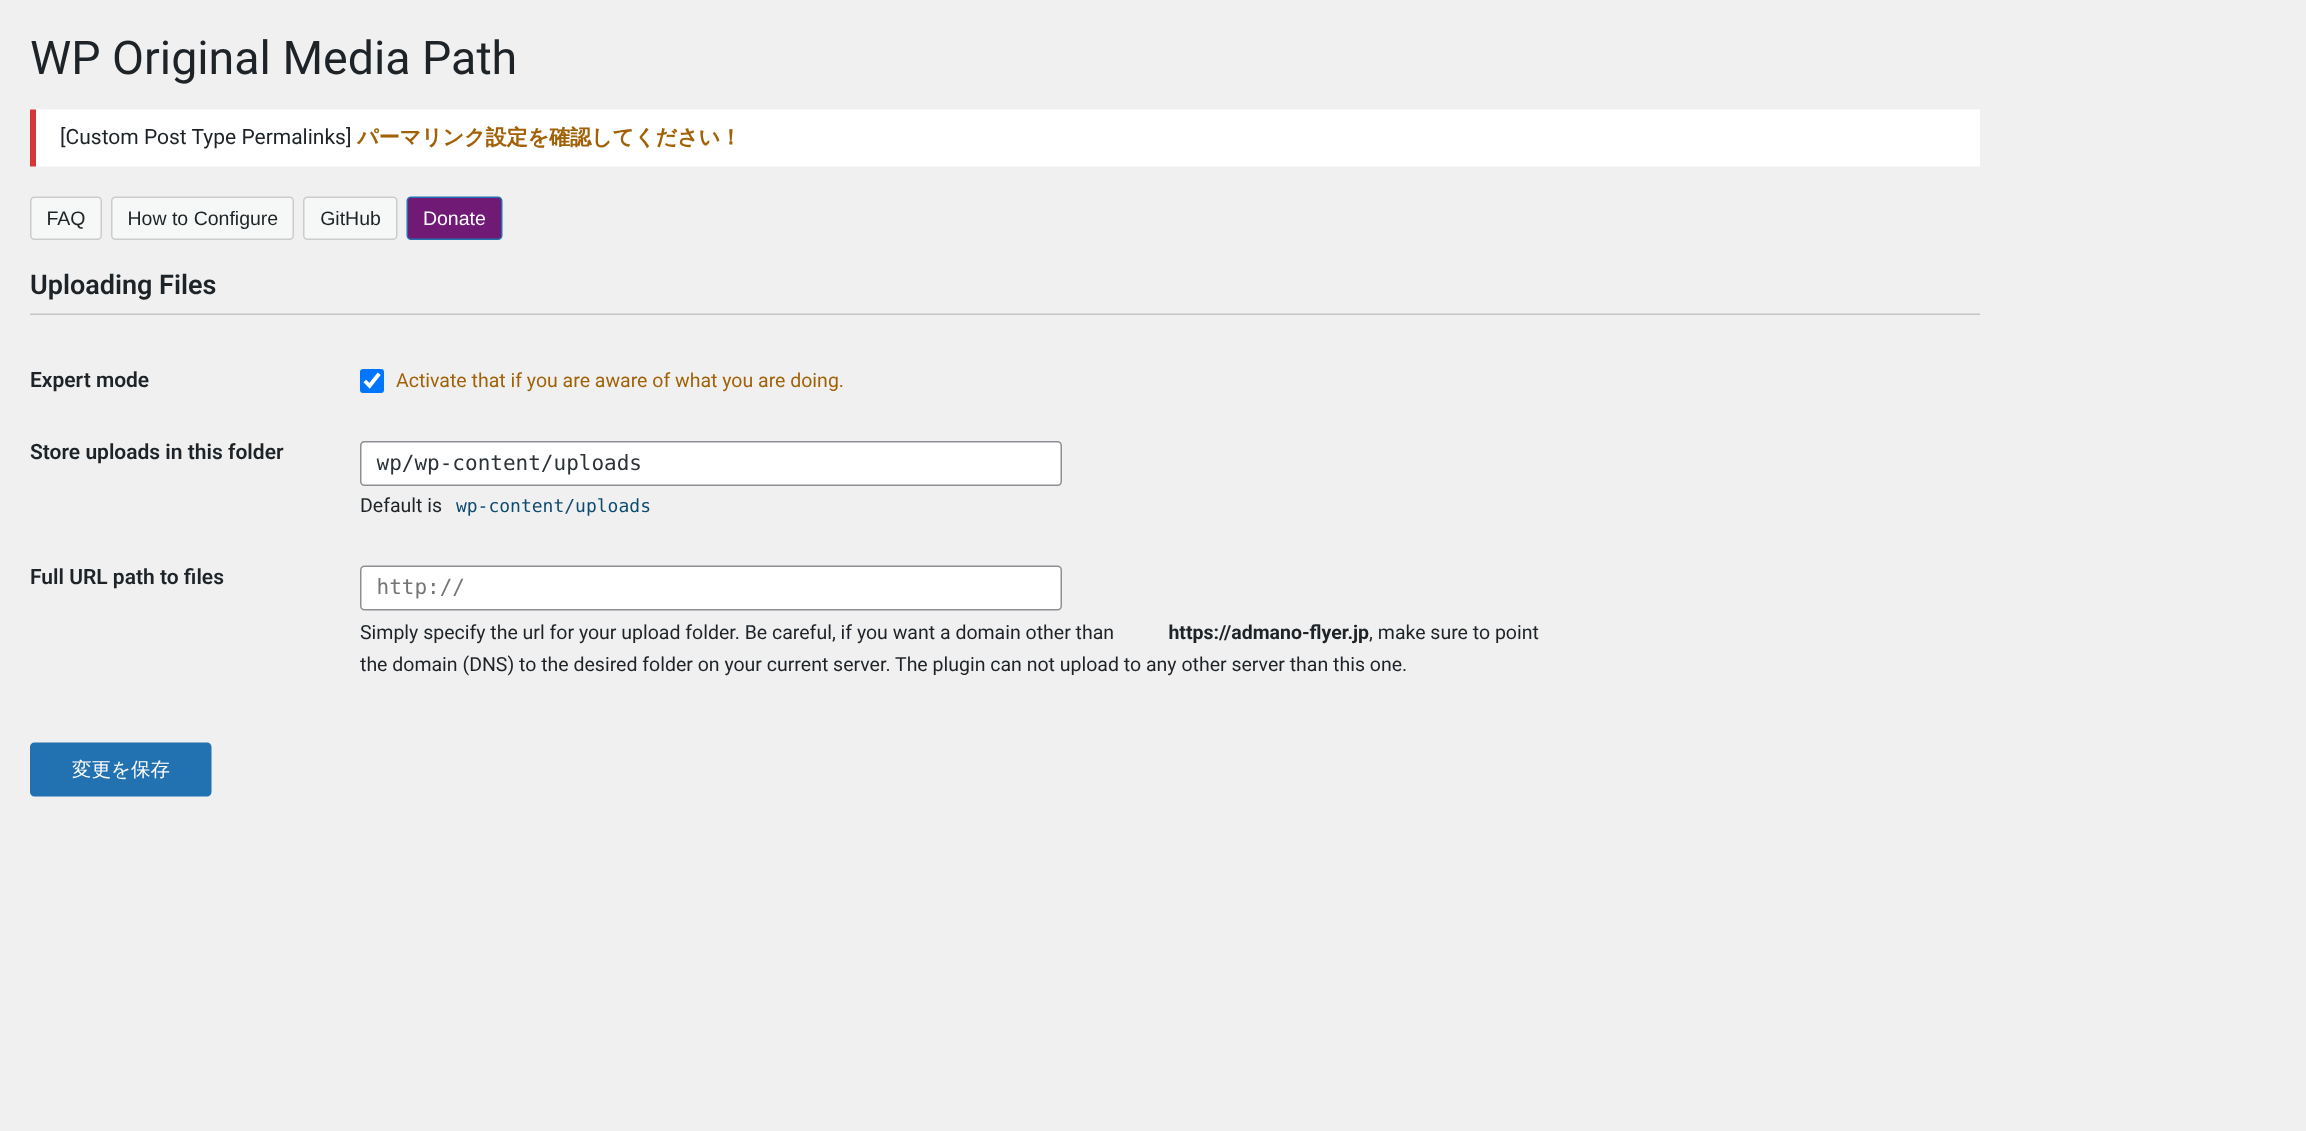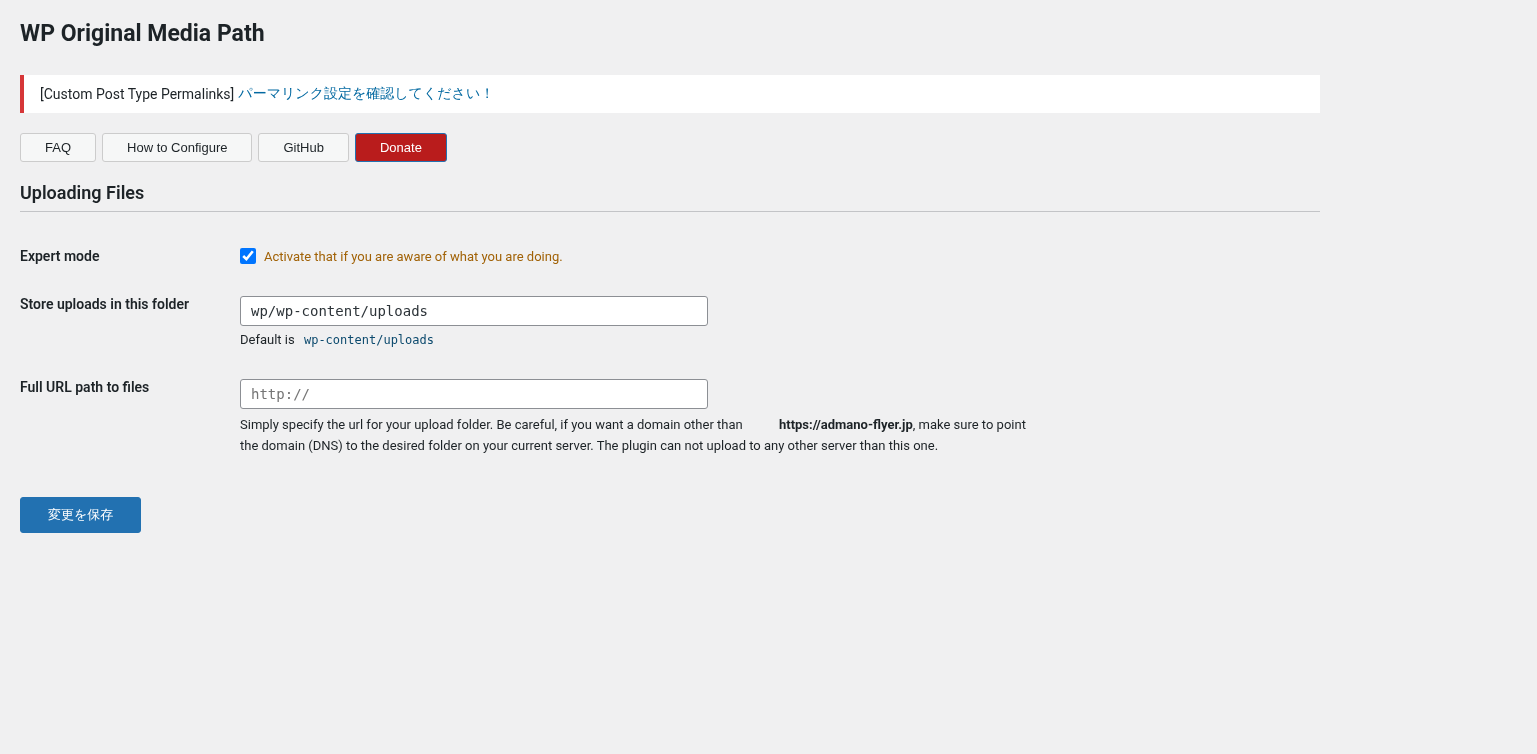--- a/index.html
+++ b/index.html
@@ -4,61 +4,62 @@
   <style>
     * { box-sizing: border-box; margin: 0; padding: 0; }
     body {
       background: #f0f0f1;
       font-family: -apple-system, BlinkMacSystemFont, "Segoe UI", Roboto, Oxygen, Ubuntu, sans-serif;
       font-size: 14px;
       color: #1d2327;
       padding: 20px 20px 20px 20px;
     }
     h1 {
-      font-size: 23px;
-      font-weight: 700;
-      color: #1d2327;
-      margin-bottom: 28px;
+      font-size: 31px;
+      font-weight: 400;
+      color: #1d2327;
+      margin-bottom: 16px;
     }
     .notice-bar {
       background: #fff;
       border-left: 4px solid #d63638;
       padding: 10px 16px;
       margin-bottom: 20px;
       display: flex;
       align-items: center;
     }
     .notice-bar span {
       color: #1d2327;
       text-align: center;
     }
     .notice-bar a {
-      color: #0369a1;
+      color: #a16207;
       text-decoration: none;
       margin-left: 4px;
+      font-weight: bold;
     }
     .button-row {
       display: flex;
       gap: 6px;
       margin-bottom: 20px;
       flex-wrap: wrap;
     }
     .btn {
-      padding: 6px 24px;
+      padding: 6px 10px;
       font-size: 13px;
       border: 1px solid #ccc;
       background: #f6f7f7;
       color: #1d2327;
       cursor: pointer;
       border-radius: 3px;
       text-decoration: none;
       display: inline-block;
     }
     .btn-primary {
-      background: #b91c1c;
+      background: #701a75;
       border-color: #2271b1;
       color: #fff;
     }
     .section-title {
       font-size: 18px;
       font-weight: 600;
       color: #1d2327;
       border-bottom: 1px solid #c3c4c7;
       padding-bottom: 8px;
       margin-bottom: 20px;

